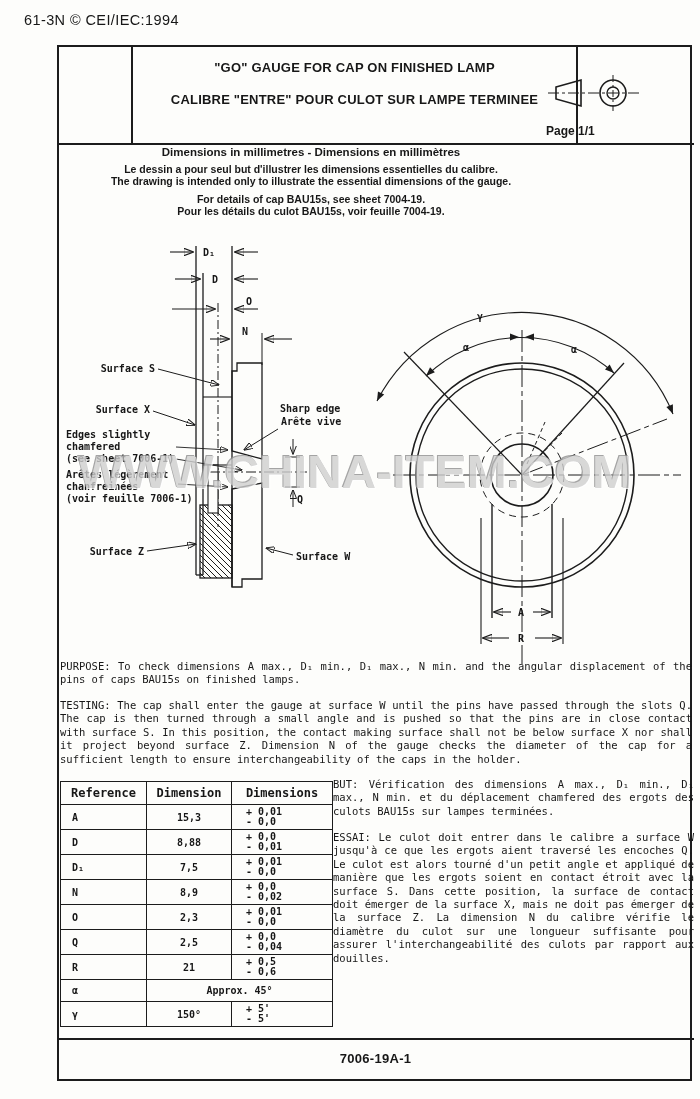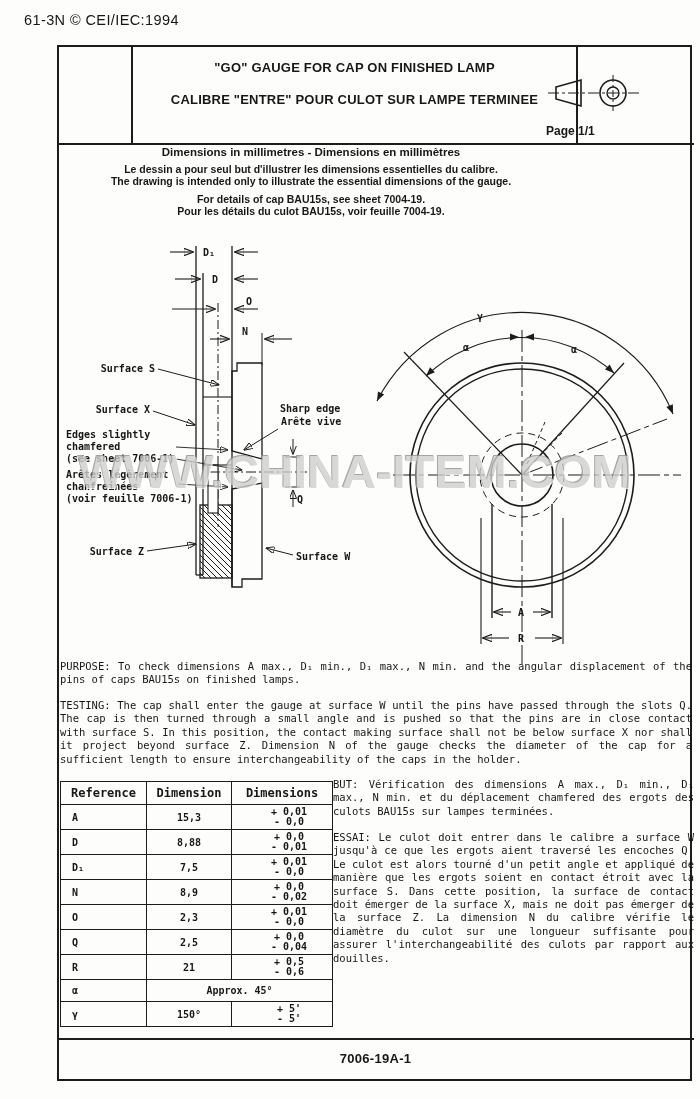--- a/index.html
+++ b/index.html
@@ -25,21 +25,21 @@
   .testing{left:60px;top:699px;width:632px;}
   .but{left:333px;top:778px;width:361px;}
   .essai{left:333px;top:831px;width:361px;}
   table.dim{border-collapse:collapse;font-family:"DejaVu Sans Mono",monospace;font-size:10px;
             font-weight:700;color:#171717;}
   table.dim td,table.dim th{border:1.6px solid #1c1c1c;padding:0 0 0 0;}
   table.dim th{height:22px;font-size:12px;text-align:center;}
   table.dim td{height:24px;}
   .col-ref{width:74px;padding-left:11px !important;text-align:left;}
   .col-dim{width:84px;text-align:center;}
-  .col-tol{width:86px;padding-left:14px !important;text-align:center;line-height:10.5px;}
+  .col-tol{width:86px;padding-left:14px !important;text-align:left;line-height:10.5px;}
   .dim-table{left:60px;top:781px;}
   .footer-text{left:59px;top:1038px;width:633px;height:32px;line-height:42px;text-align:center;
                font-weight:bold;font-size:13px;letter-spacing:.3px;}
   .watermark{left:78px;top:444px;width:588px;font-size:47px;font-weight:bold;letter-spacing:0px;
              color:#cfcfcf;opacity:.8;text-shadow:-1px -1px 0 #8f8f8f,1px 1px 0 #ffffff;
              white-space:nowrap;transform:scaleX(1.02);transform-origin:left;z-index:5;}
   svg text{font-family:"DejaVu Sans Mono",monospace;font-size:10px;font-weight:700;fill:#171717;}
   svg line,svg path,svg circle,svg polygon.open{stroke:#1c1c1c;fill:none;}
 </style>
 </head>

